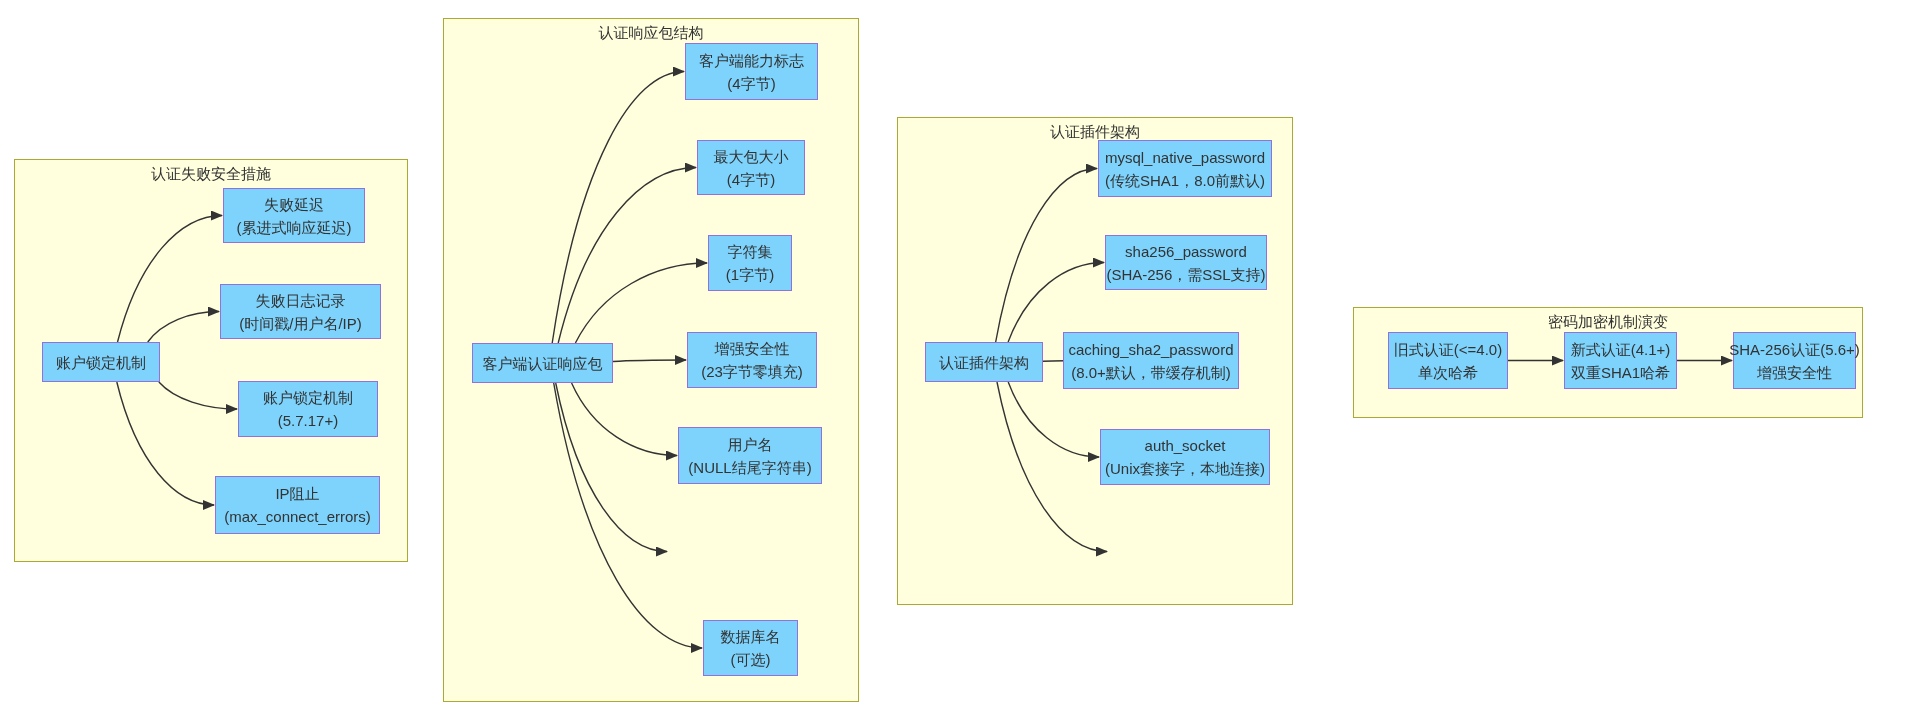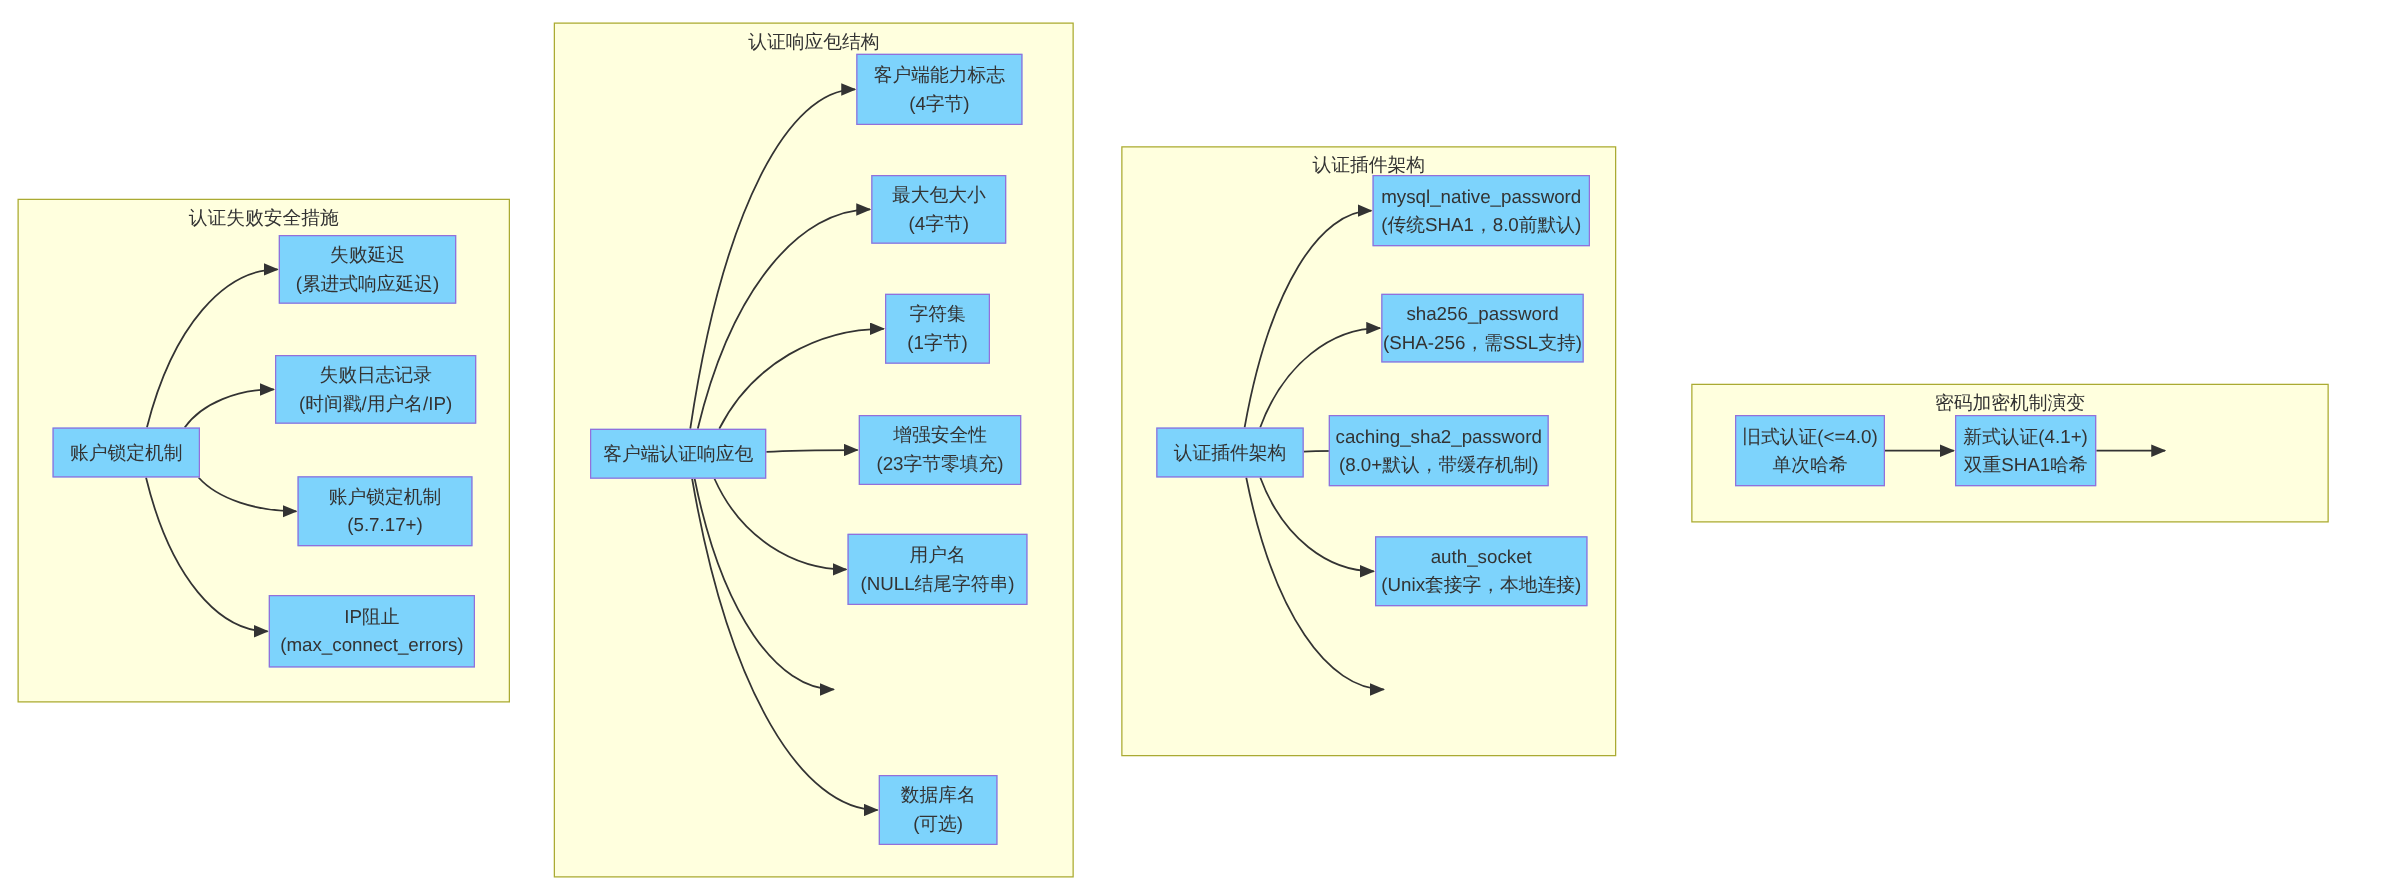--- a/index.html
+++ b/index.html
@@ -137,14 +137,18 @@
   </div>
 
   <div class="node" style="left:1388px;top:332px;width:120px;height:57px">
     <span>旧式认证(&lt;=4.0)</span>
     <span>单次哈希</span>
   </div>
   <div class="node" style="left:1564px;top:332px;width:113px;height:57px">
     <span>新式认证(4.1+)</span>
     <span>双重SHA1哈希</span>
   </div>
+  <div class="node" style="left:1733px;top:332px;width:123px;height:57px">
+    <span>SHA-256认证(5.6+)</span>
+    <span>增强安全性</span>
+  </div>
 
 </div>
 
 </body></html>

